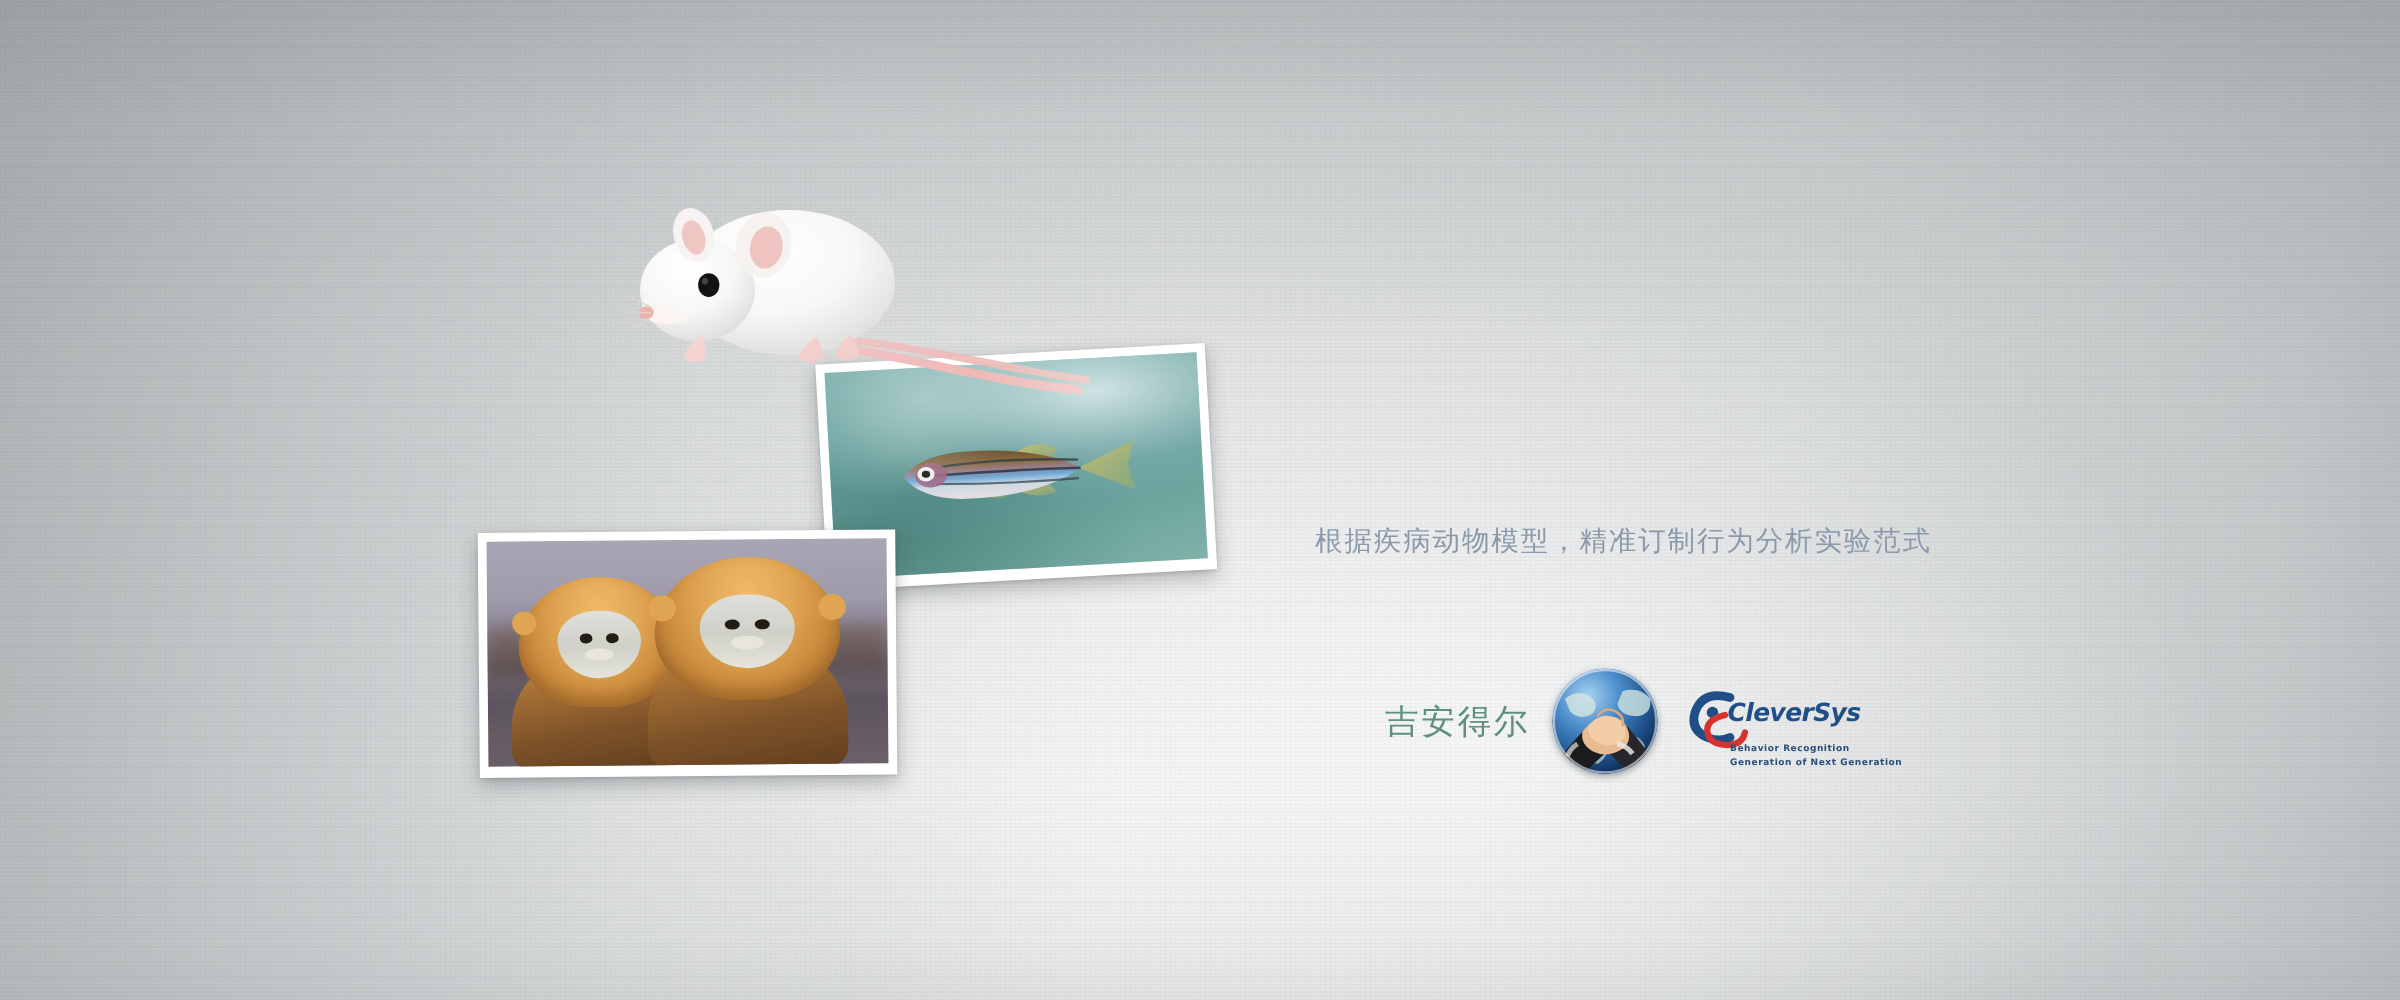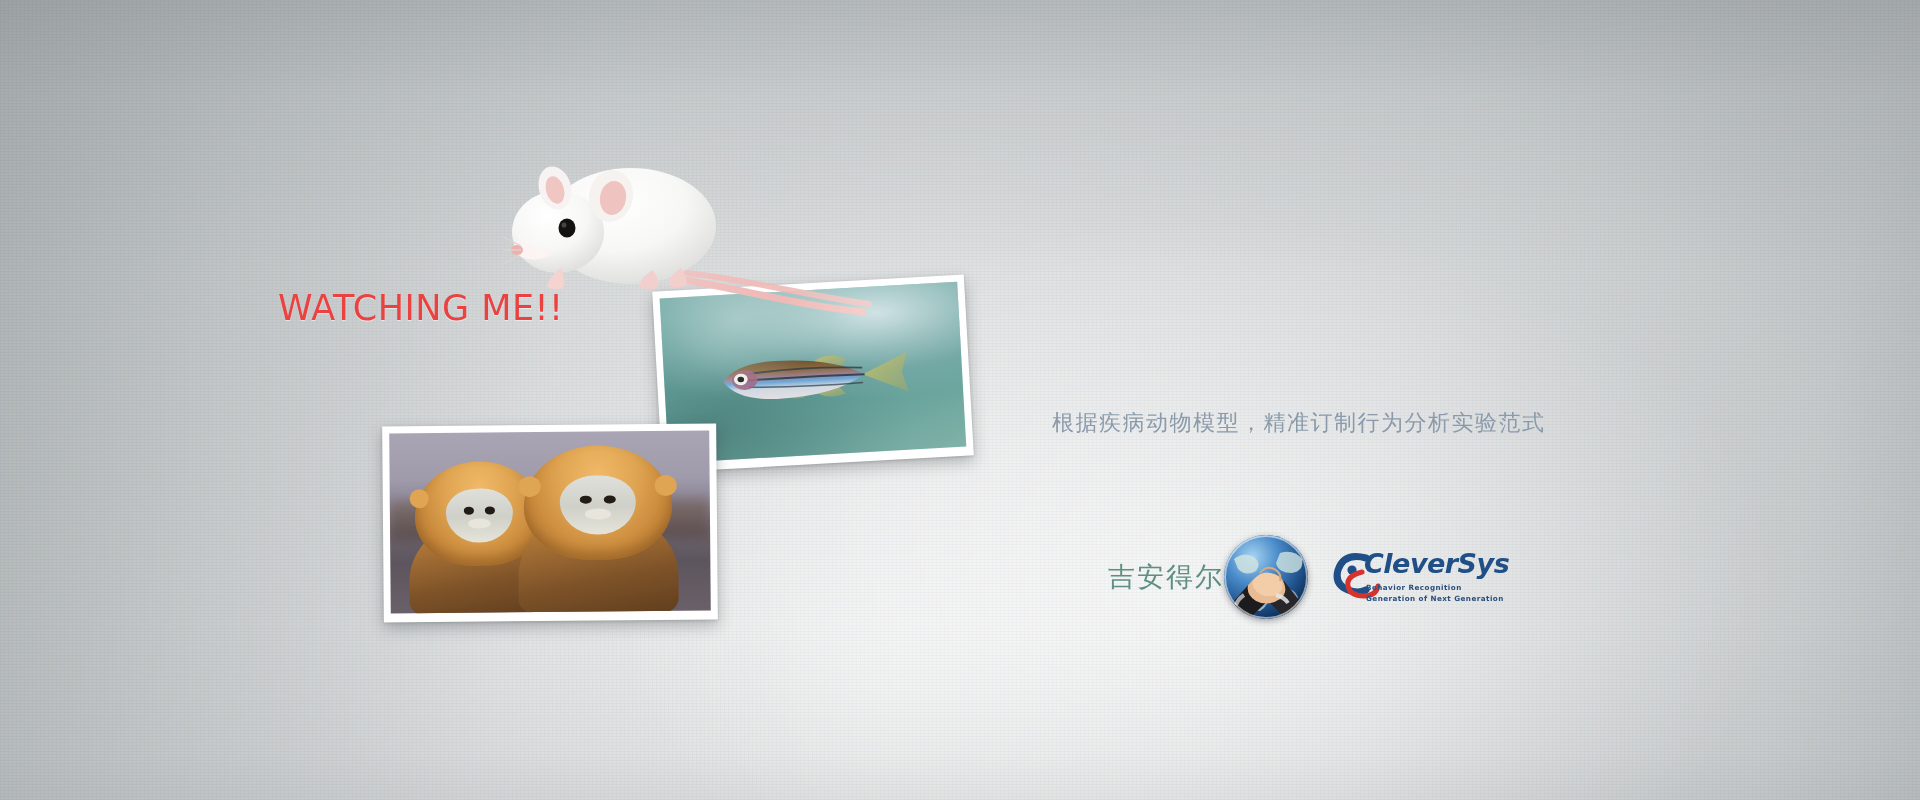--- a/index.html
+++ b/index.html
@@ -250,21 +250,21 @@
     font-weight: 700;
     letter-spacing: 4px;
     color: #7ba71f;
     white-space: nowrap;
     line-height: 1;
     text-shadow: 0 1px 2px rgba(255,255,255,0.6);
   }
   .subline {
     position: absolute;
     left: 1052px;
-    top: 412px;
+    top: 423px;
     z-index: 10;
     font-family: "DejaVu Sans", sans-serif;
     font-size: 22px;
     font-weight: 400;
     letter-spacing: 1.5px;
     color: #8a9aab;
     white-space: nowrap;
     line-height: 1;
   }
 
@@ -277,20 +277,21 @@
     display: flex;
     align-items: center;
     height: 110px;
   }
   .brand-cn {
     font-family: Liberation Sans, sans-serif;
     font-size: 27px;
     letter-spacing: 2px;
     color: #5f8f82;
     white-space: nowrap;
+    margin-right: 18px;
   }
   .globe-logo {
     position: relative;
     width: 84px;
     height: 84px;
     border-radius: 50%;
     overflow: hidden;
     background: radial-gradient(circle at 34% 28%, #8fc3ea 0%, #3e82c3 38%, #1f5391 70%, #10305c 100%);
     box-shadow: 0 2px 6px rgba(40,50,60,0.42), inset 0 0 14px rgba(0,0,0,0.35);
     margin-right: 24px;
@@ -298,34 +299,34 @@
   }
   .cleversys-logo {
     position: relative;
     width: 150px;
     height: 58px;
     flex: 0 0 auto;
   }
   .cs-text {
     position: absolute;
     left: 32px;
-    top: 2px;
+    top: 12px;
     font-family: "DejaVu Sans", sans-serif;
-    font-size: 27px;
+    font-size: 20px;
     font-weight: 700;
     font-style: italic;
     letter-spacing: -0.5px;
     color: #1f4f86;
     line-height: 1;
     white-space: nowrap;
   }
   .cs-tag {
     position: absolute;
     left: 34px;
-    top: 34px;
+    top: 45px;
     font-family: "DejaVu Sans", sans-serif;
     font-size: 7.2px;
     font-weight: 700;
     letter-spacing: 0.45px;
     color: #2a4f7d;
     line-height: 1.55;
     white-space: nowrap;
   }
 </style>
 </head>
@@ -446,21 +447,20 @@
 
       <path d="M18 106 L-2 96 M18 110 L-2 110 M18 114 L0 124" stroke="#ded4d2" stroke-width="1.4" fill="none" opacity="0.9"></path>
 
       <path d="M58 128 q6 14 2 20 q-10 4 -16 -2 q4 -12 14 -18 Z" fill="#f4d3d0"></path>
       <path d="M150 130 q8 12 4 18 q-12 4 -18 -2 q4 -11 14 -16 Z" fill="#f2cfcc"></path>
       <path d="M178 128 q8 12 5 18 q-12 4 -18 -2 q4 -11 13 -16 Z" fill="#f2cfcc"></path>
     </svg>
   </div>
 
   <div class="stop-block">
-    <div class="watching-word">WATCHING ME!!</div>
   </div>
 
   <div class="subline">根据疾病动物模型，精准订制行为分析实验范式</div>
 
   <div class="brand-row">
     <div class="brand-cn">吉安得尔</div>
 
     <div class="globe-logo">
       <svg viewBox="0 0 84 84" width="84" height="84">
         <defs>

